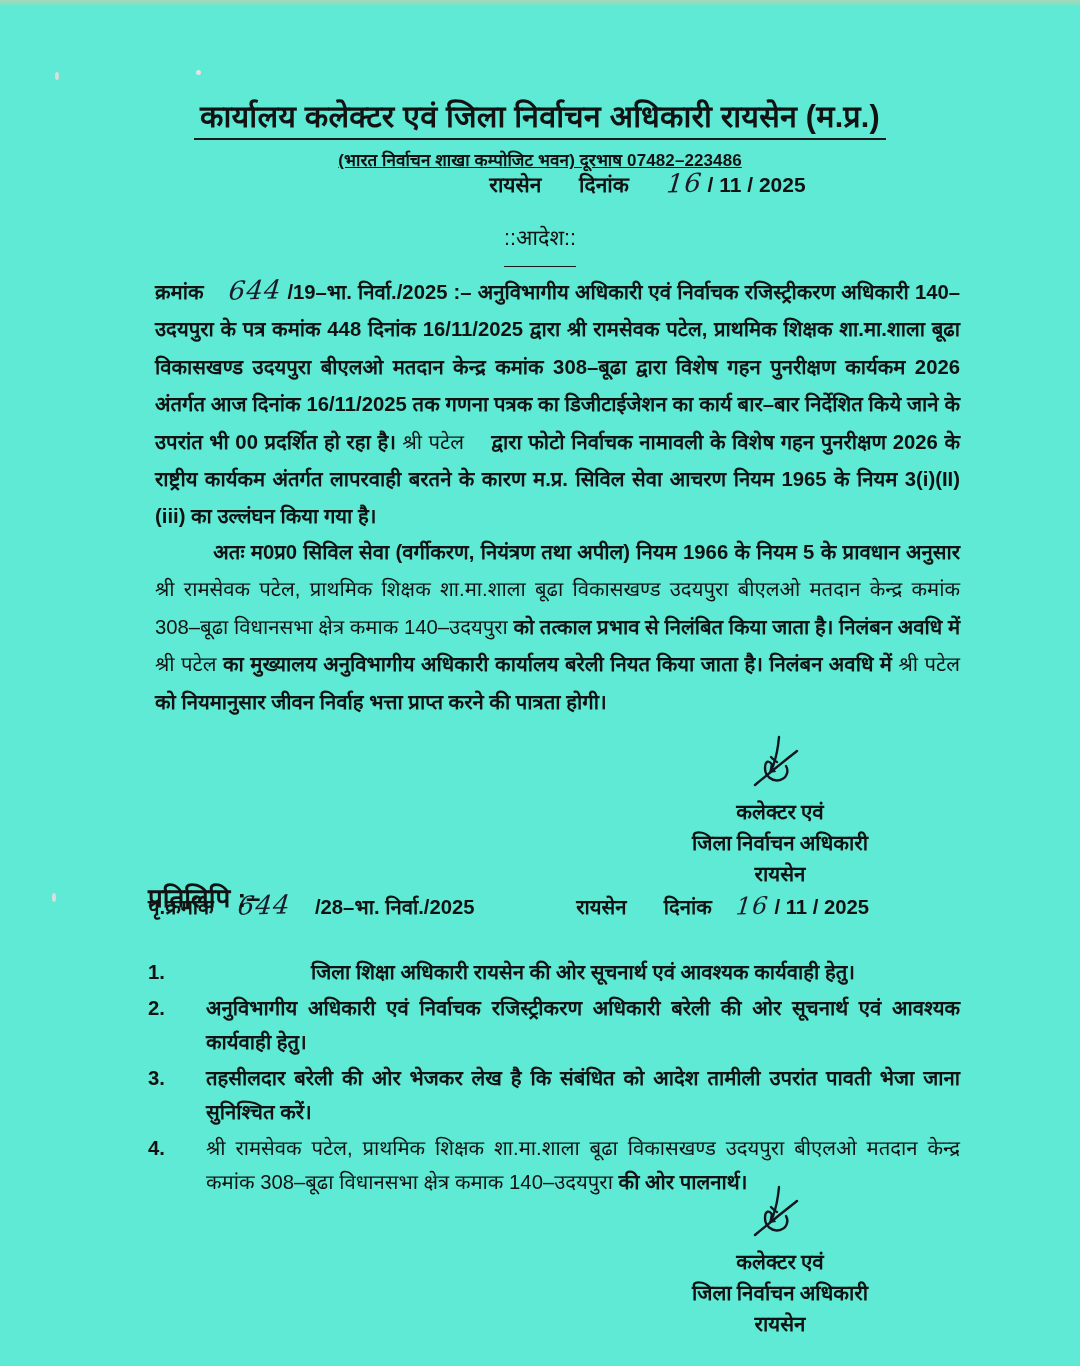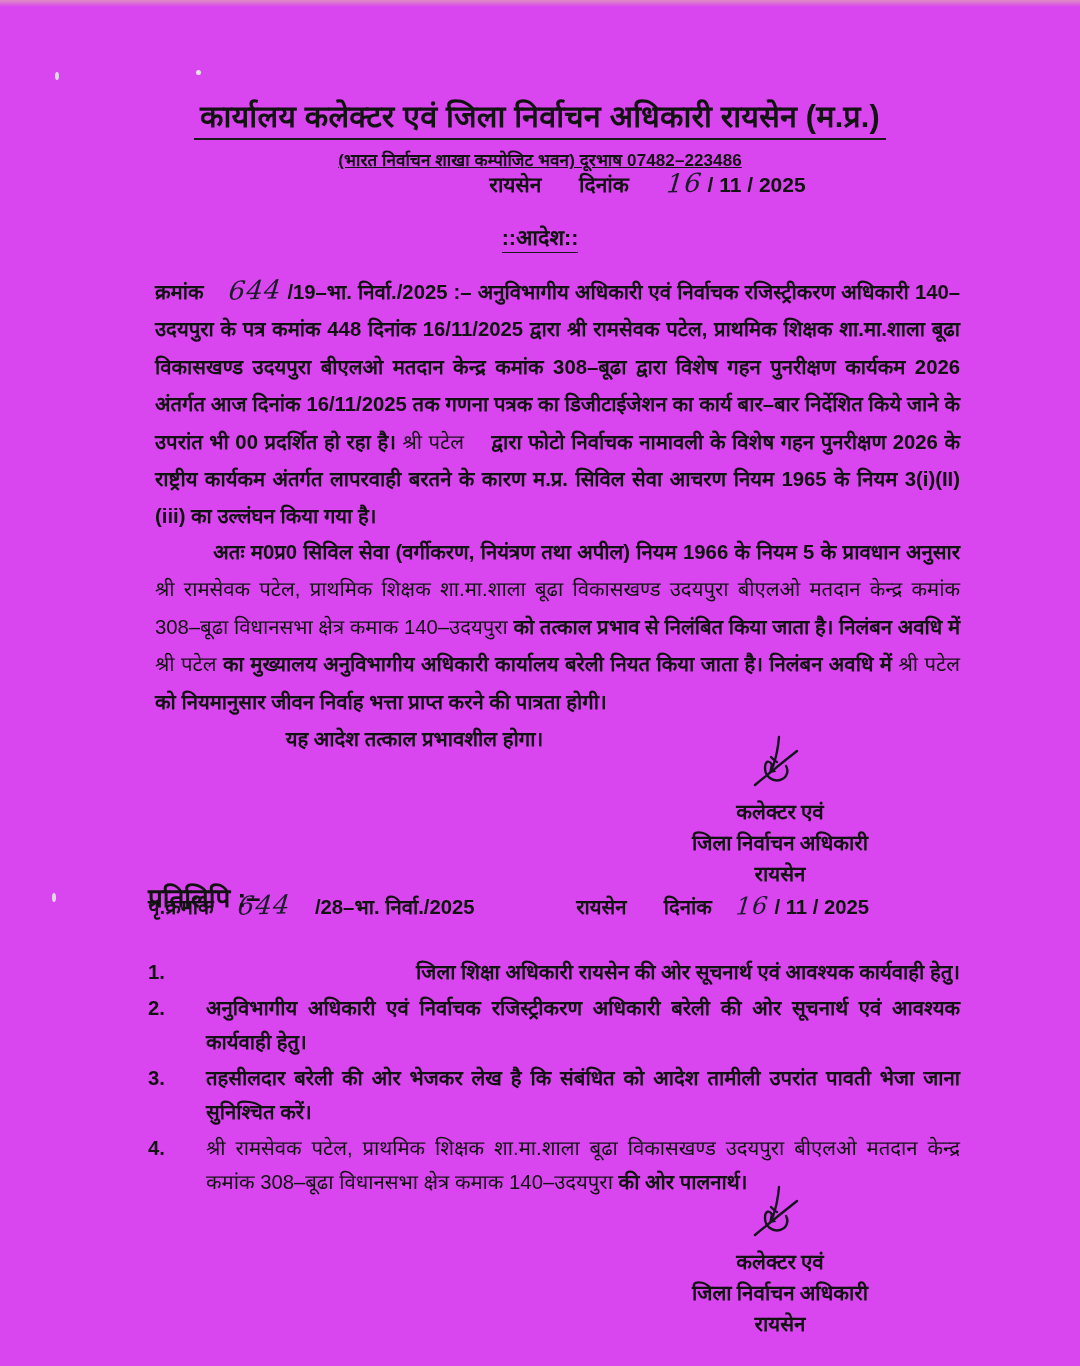--- a/index.html
+++ b/index.html
@@ -6,21 +6,21 @@
   html, body {
     margin: 0;
     padding: 0;
     background: #ffffff;
   }
   .page {
     position: relative;
     width: 1080px;
     height: 1366px;
     margin: 0 auto;
-    background: #d946ef;
+    background: #5eead4;
     overflow: hidden;
     font-family: "Liberation Sans", "DejaVu Sans", sans-serif;
     color: #121212;
     -webkit-font-smoothing: antialiased;
   }
   
   .scan-tint-top {
     position: absolute;
     left: 0; top: 0;
     width: 1080px; height: 7px;
@@ -89,23 +89,23 @@
 
   
   .aadesh {
     position: absolute;
     left: 0; top: 222px;
     width: 1080px;
     text-align: center;
   }
   .aadesh span {
     font-size: 21.5px;
-    font-weight: 700;
+    font-weight: 400;
     border-bottom: 1.6px solid #1a1a1a;
-    padding-bottom: 2px;
+    padding-bottom: 16px;
   }
 
   
   .body-block {
     position: absolute;
     left: 155px;
     width: 805px;
     font-size: 20.3px;
     line-height: 37.4px;
     text-align: justify;
@@ -180,21 +180,21 @@
   .copy-num {
     width: 58px;
     flex: 0 0 58px;
     font-weight: 700;
   }
   .copy-text {
     flex: 1 1 auto;
     text-align: justify;
     text-justify: inter-word;
   }
-  .copy-text.nojust { text-align: right; }
+  .copy-text.nojust { text-align: center; }
 </style>
 </head>
 <body>
 
 <div class="page">
 
   <div class="scan-tint-top"></div>
   <div class="scan-speck" style="left:55px;top:72px;width:4px;height:8px;background:#dcdcdc;"></div>
   <div class="scan-speck" style="left:52px;top:893px;width:4px;height:9px;background:#dcdcdc;"></div>
   <div class="scan-speck" style="left:196px;top:70px;width:5px;height:5px;background:#e4e4e4;"></div>
@@ -237,24 +237,20 @@
     <span class="indent"></span>
     <span>अतः म0प्र0 सिविल सेवा (वर्गीकरण, नियंत्रण तथा अपील) नियम 1966 के नियम 5 के प्रावधान अनुसार</span>
     <span class="b">श्री रामसेवक पटेल, प्राथमिक शिक्षक शा.मा.शाला बूढा विकासखण्ड उदयपुरा बीएलओ मतदान केन्द्र कमांक 308–बूढा विधानसभा क्षेत्र कमाक 140–उदयपुरा</span>
     <span>को तत्काल प्रभाव से निलंबित किया जाता है। निलंबन अवधि में</span>
     <span class="b">श्री पटेल</span>
     <span>का मुख्यालय अनुविभागीय अधिकारी कार्यालय बरेली नियत किया जाता है। निलंबन अवधि में</span>
     <span class="b">श्री पटेल</span>
     <span>को नियमानुसार जीवन निर्वाह भत्ता प्राप्त करने की पात्रता होगी।</span>
   </div>
 
-  <div class="closing">
-    <span class="indent"></span>
-    <span>यह आदेश तत्काल प्रभावशील होगा।</span>
-  </div>
 
   <div class="sign-block" id="sign1">
     <div class="sig-mark">
       <svg width="90" height="62" viewBox="0 0 90 62" aria-hidden="true">
         <g fill="none" stroke="#15151f" stroke-width="2.4" stroke-linecap="round" stroke-linejoin="round">
           <path d="M44 2 C43 13, 41 23, 38 31"></path>
           <path d="M38 31 C34 24, 30 26, 30 33 C30 41, 37 47, 45 45 C52 43, 54 36, 51 31"></path>
           <path d="M20 50 C32 40, 48 27, 62 16"></path>
           <path d="M36 22 C38 24, 40 26, 42 27"></path>
         </g>

